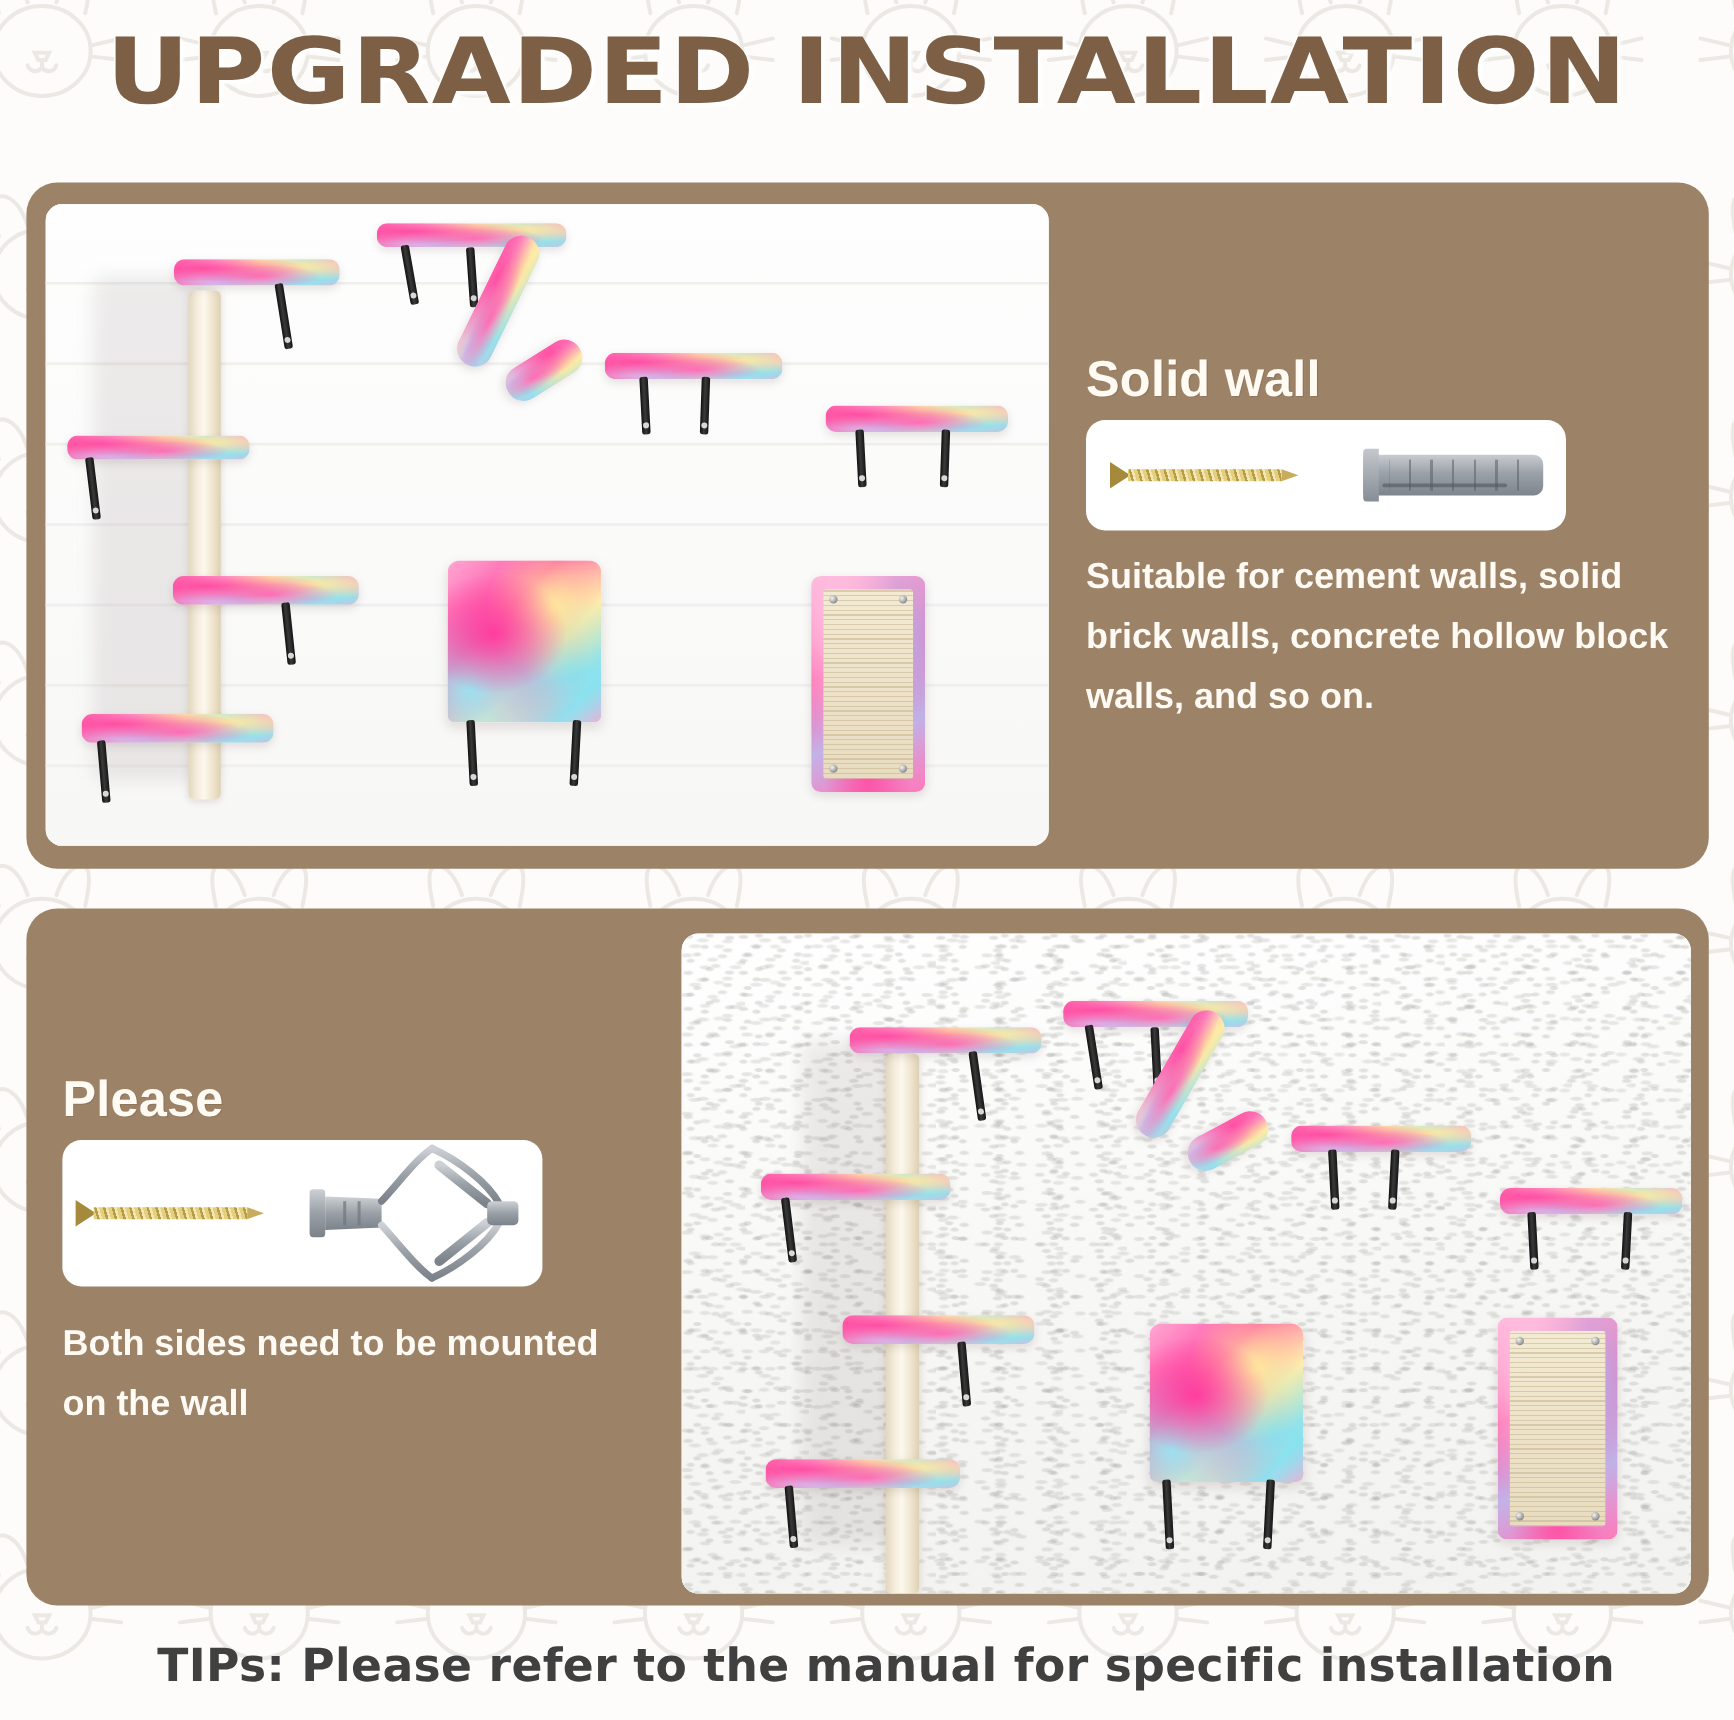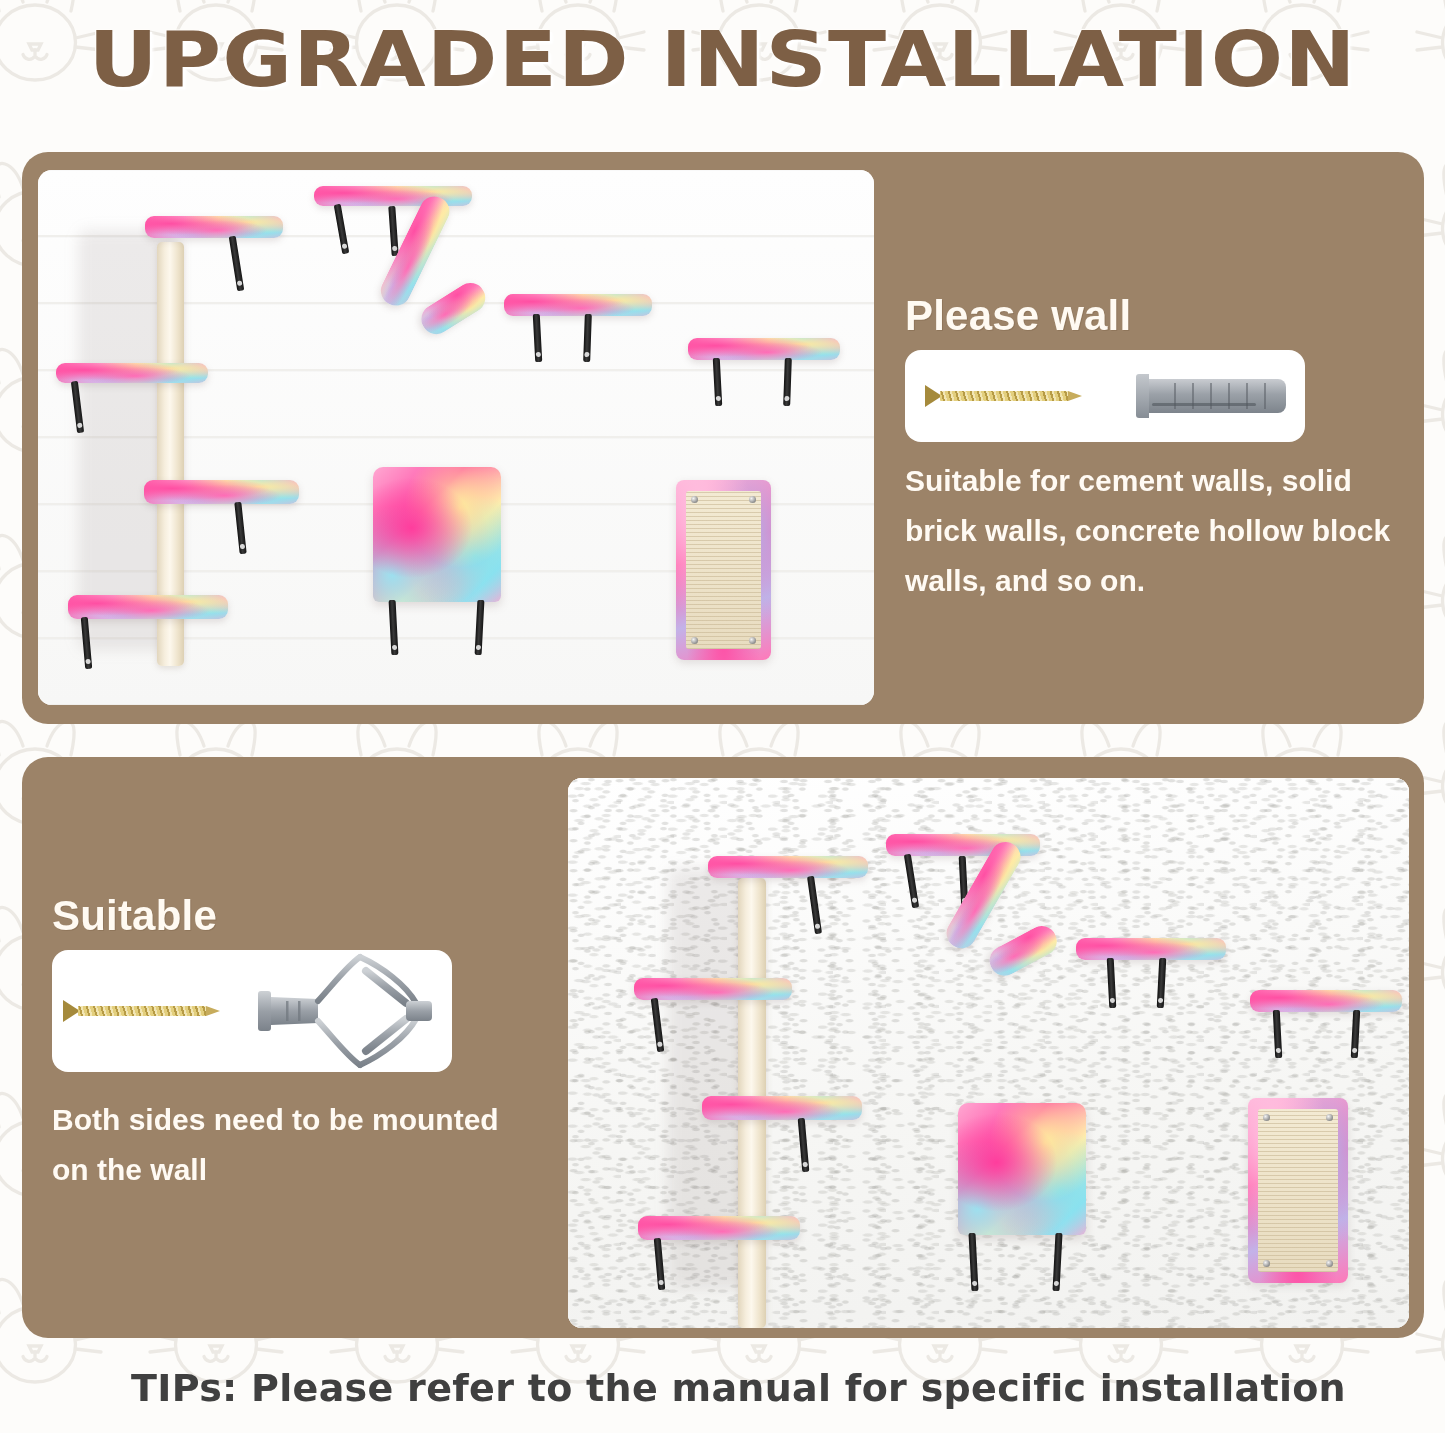--- a/index.html
+++ b/index.html
@@ -1240,21 +1240,21 @@
   <div class="scratcher" style="left:638px; top:310px; width:95px; height:180px;">
     <div class="sisal">
       <i style="left:5px;  top:5px;"></i>
       <i style="right:5px; top:5px;"></i>
       <i style="left:5px;  bottom:5px;"></i>
       <i style="right:5px; bottom:5px;"></i>
     </div>
   </div>
 </div>
 
-<div class="info-heading" id="heading-solid">Please wall</div>
+<div class="info-heading" id="heading-solid">Solid wall</div>
 
 <div class="hardware-card" id="hw-solid">
   <div class="screw" style="width:172px;">
     <span class="screw-head"></span>
     <span class="screw-shaft" style="width:128px;"></span>
     <span class="screw-tip" style="left:143px;"></span>
   </div>
   <div class="anchor" style="width:150px;">
     <span class="anchor-ribs"></span>
     <span class="anchor-slot"></span>
@@ -1306,21 +1306,21 @@
   <div class="scratcher" style="left:680px; top:320px; width:100px; height:185px;">
     <div class="sisal">
       <i style="left:5px;  top:5px;"></i>
       <i style="right:5px; top:5px;"></i>
       <i style="left:5px;  bottom:5px;"></i>
       <i style="right:5px; bottom:5px;"></i>
     </div>
   </div>
 </div>
 
-<div class="info-heading" id="heading-dry">Suitable</div>
+<div class="info-heading" id="heading-dry">Please</div>
 
 <div class="hardware-card" id="hw-dry">
   <div class="screw" style="width:172px;">
     <span class="screw-head"></span>
     <span class="screw-shaft" style="width:128px;"></span>
     <span class="screw-tip" style="left:143px;"></span>
   </div>
   <div class="toggle-wrap">
     <svg viewBox="0 0 185 120" preserveAspectRatio="xMidYMid meet">
       <defs>

